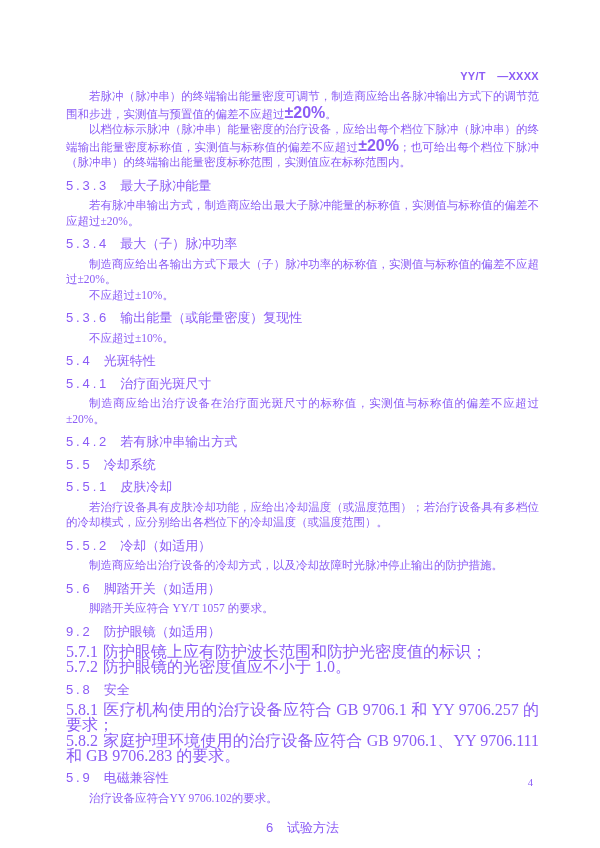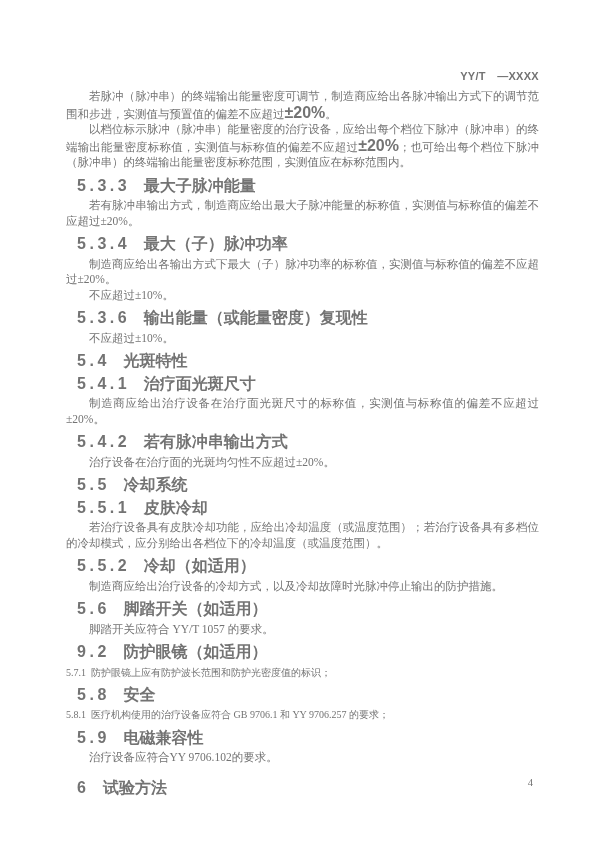--- a/index.html
+++ b/index.html
@@ -2,21 +2,21 @@
 <html lang="zh"><head>
 <meta charset="utf-8">
 <style>
   html, body { margin: 0; padding: 0; background: #ffffff; }
   .page {
     position: relative;
     width: 600px;
     height: 848px;
     background: #ffffff;
     overflow: hidden;
-    color: #737373;
+    color: #8b5cf6;
     font-family: "Liberation Serif", "DejaVu Serif", serif;
   }
   .doc-header {
     position: absolute;
     top: 69px;
     right: 61px;
     font-family: "Liberation Sans", "DejaVu Sans", sans-serif;
     font-weight: 700;
     font-size: 11px;
     letter-spacing: 0.3px;
@@ -30,34 +30,34 @@
   }
   p.body {
     margin: 0;
     font-size: 11.5px;
     line-height: 15.5px;
     text-align: justify;
     text-indent: 2em;
   }
   p.clause {
     margin: 0;
-    font-size: 10px;
+    font-size: 16px;
     line-height: 15.3px;
     text-align: justify;
     text-indent: 0;
   }
   .cnum { margin-right: 5px; }
   .h {
     font-family: "Liberation Sans", "DejaVu Sans", sans-serif;
-    font-weight: 700;
-    font-size: 16px;
+    font-weight: 400;
+    font-size: 13px;
     line-height: 15.5px;
-    margin: 7px 0 5px 11px;
+    margin: 7px 0 5px 0;
   }
-  .h.chapter { margin-top: 14px; }
+  .h.chapter { margin-top: 14px; text-align: center; }
   .hnum { letter-spacing: 0.22em; margin-right: 0.85em; }
   .emph {
     font-family: "Liberation Sans", "DejaVu Sans", sans-serif;
     font-weight: 700;
     font-size: 16px;
   }
   .page-number {
     position: absolute;
     top: 776px;
     right: 67px;
@@ -88,38 +88,39 @@
 
     <div class="h"><span class="hnum">5.3.6</span><span>输出能量（或能量密度）复现性</span></div>
     <p class="body">不应超过±10%。</p>
 
     <div class="h"><span class="hnum">5.4</span><span>光斑特性</span></div>
 
     <div class="h"><span class="hnum">5.4.1</span><span>治疗面光斑尺寸</span></div>
     <p class="body">制造商应给出治疗设备在治疗面光斑尺寸的标称值，实测值与标称值的偏差不应超过±20%。</p>
 
     <div class="h"><span class="hnum">5.4.2</span><span>若有脉冲串输出方式</span></div>
-    <p class="body">治疗设备在治疗面的光斑均匀性不应超过±20%。</p>
 
     <div class="h"><span class="hnum">5.5</span><span>冷却系统</span></div>
 
     <div class="h"><span class="hnum">5.5.1</span><span>皮肤冷却</span></div>
     <p class="body">若治疗设备具有皮肤冷却功能，应给出冷却温度（或温度范围）；若治疗设备具有多档位的冷却模式，应分别给出各档位下的冷却温度（或温度范围）。</p>
 
     <div class="h"><span class="hnum">5.5.2</span><span>冷却（如适用）</span></div>
     <p class="body">制造商应给出治疗设备的冷却方式，以及冷却故障时光脉冲停止输出的防护措施。</p>
 
     <div class="h"><span class="hnum">5.6</span><span>脚踏开关（如适用）</span></div>
     <p class="body">脚踏开关应符合 YY/T 1057 的要求。</p>
 
     <div class="h"><span class="hnum">9.2</span><span>防护眼镜（如适用）</span></div>
     <p class="clause"><span class="cnum">5.7.1</span><span>防护眼镜上应有防护波长范围和防护光密度值的标识；</span></p>
+    <p class="clause"><span class="cnum">5.7.2</span><span>防护眼镜的光密度值应不小于 1.0。</span></p>
 
     <div class="h"><span class="hnum">5.8</span><span>安全</span></div>
     <p class="clause"><span class="cnum">5.8.1</span><span>医疗机构使用的治疗设备应符合 GB 9706.1 和 YY 9706.257 的要求；</span></p>
+    <p class="clause"><span class="cnum">5.8.2</span><span>家庭护理环境使用的治疗设备应符合 GB 9706.1、YY 9706.111 和 GB 9706.283 的要求。</span></p>
 
     <div class="h"><span class="hnum">5.9</span><span>电磁兼容性</span></div>
     <p class="body">治疗设备应符合YY 9706.102的要求。</p>
 
     <div class="h chapter"><span class="hnum">6</span><span>试验方法</span></div>
 
   </div>
 
   <div class="page-number">4</div>
 

